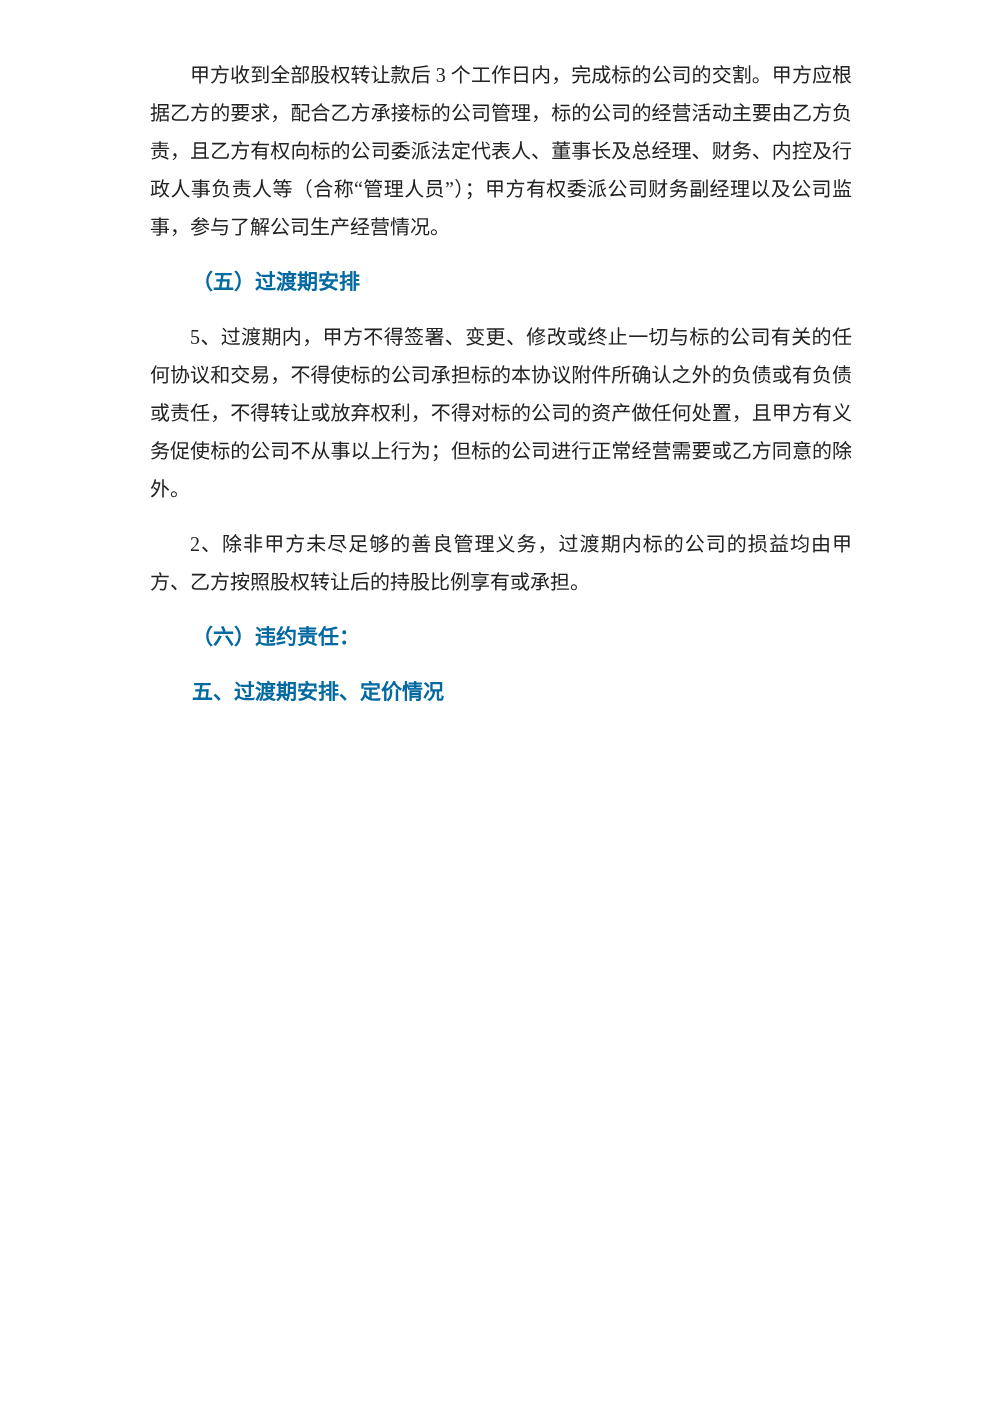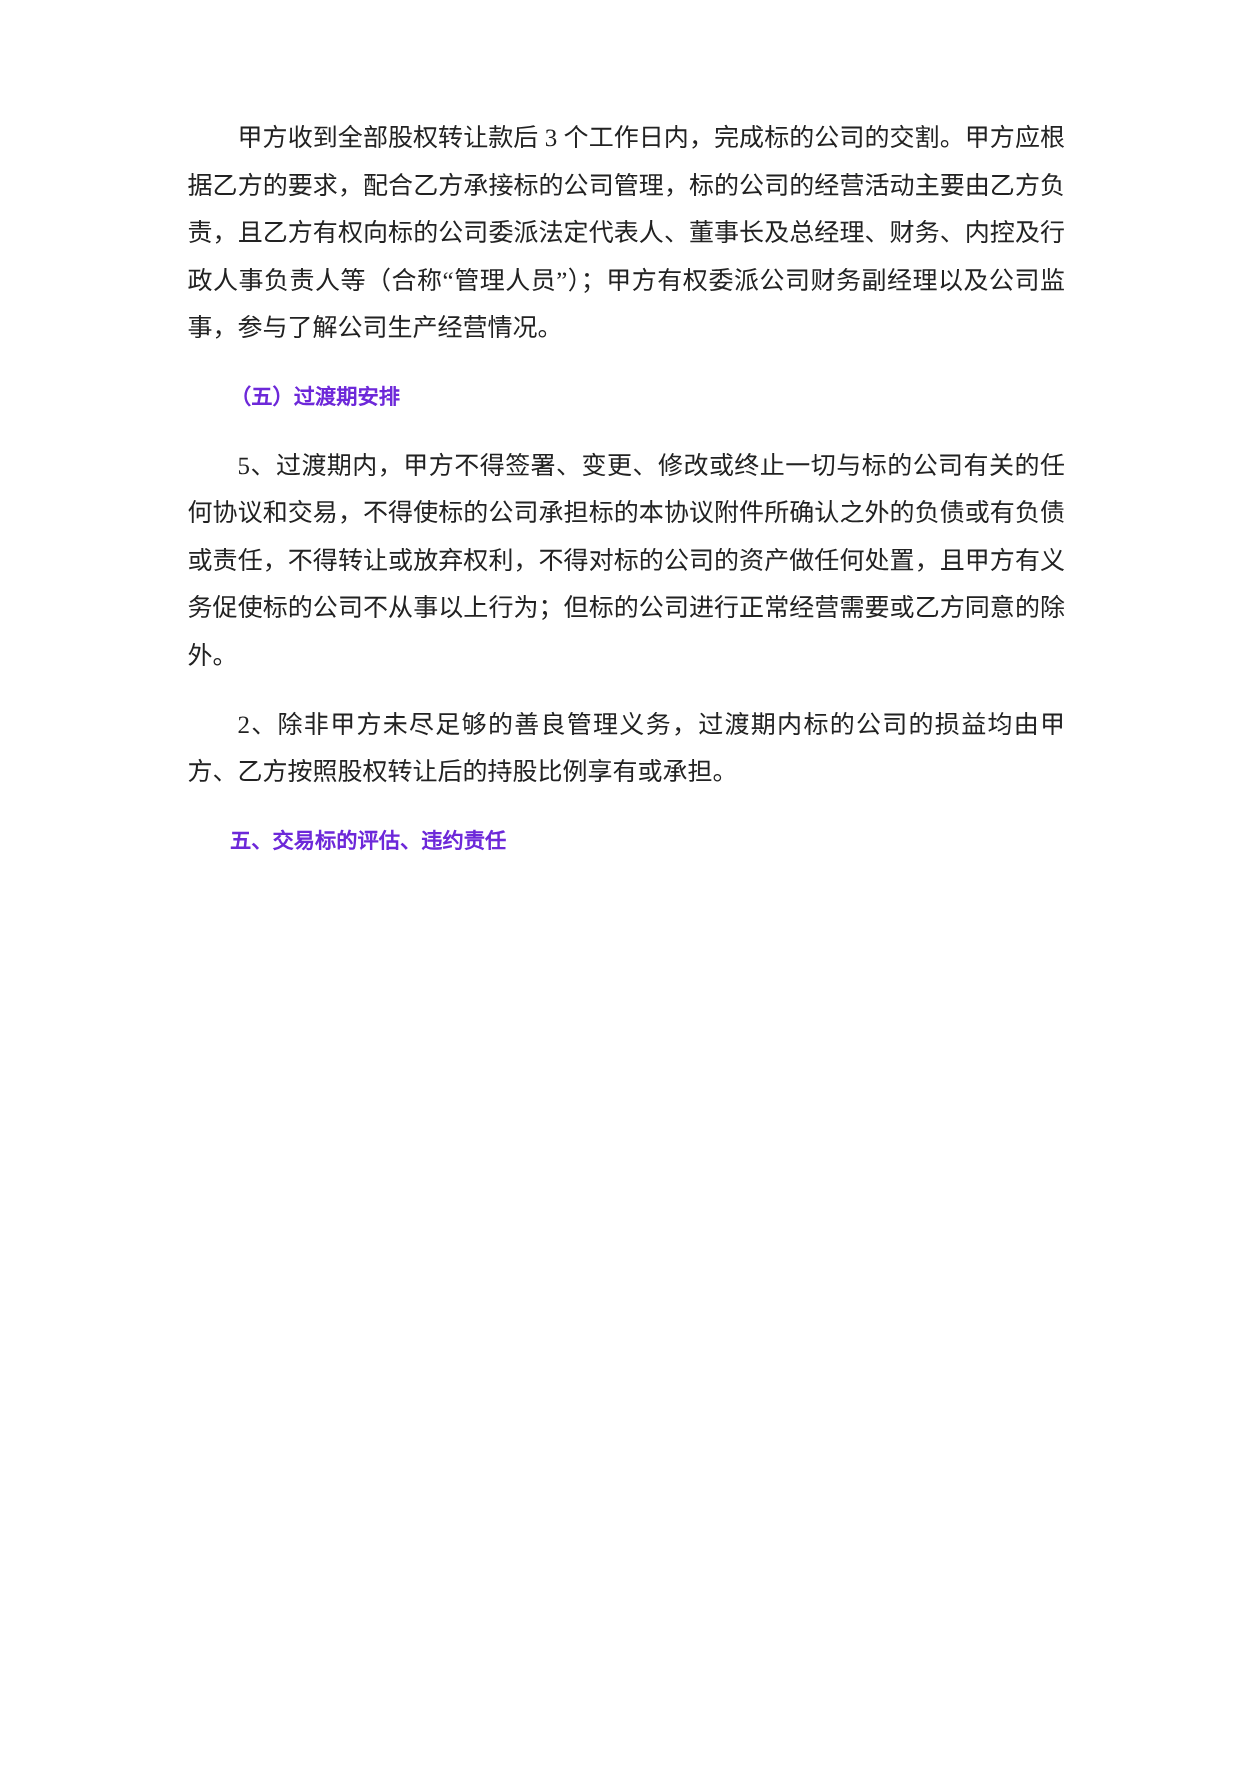--- a/index.html
+++ b/index.html
@@ -11,54 +11,55 @@
     width: 1000px;
     height: 1414px;
     overflow: hidden;
     font-family: "Liberation Serif", "DejaVu Serif", serif;
   }
   .doc-page {
     box-sizing: border-box;
     width: 1000px;
     height: 1376px;
     background: #ffffff;
-    padding: 92px 148px 0 150px;
+    padding: 56px 148px 0 150px;
     color: #222222;
   }
   .doc-body-text {
     font-size: 20px;
     line-height: 38px;
     text-align: justify;
     text-justify: inter-character;
     text-indent: 2em;
     margin: 0 0 17px 0;
     word-break: break-all;
     color: #222222;
   }
   .doc-heading {
-    font-size: 17px;
+    font-size: 21px;
     line-height: 38px;
     font-weight: bold;
     text-indent: 2em;
     margin: 0 0 17px 0;
-    color: #6d28d9;
+    color: #0369a1;
   }
 </style>
 </head>
 <body>
 
 <div class="doc-page" style="background: rgb(255, 255, 255); color: rgb(34, 34, 34);">
 
   <p class="doc-body-text">甲方收到全部股权转让款后 3 个工作日内，完成标的公司的交割。甲方应根据乙方的要求，配合乙方承接标的公司管理，标的公司的经营活动主要由乙方负责，且乙方有权向标的公司委派法定代表人、董事长及总经理、财务、内控及行政人事负责人等（合称“管理人员”）；甲方有权委派公司财务副经理以及公司监事，参与了解公司生产经营情况。</p>
 
   <h3 class="doc-heading">（五）过渡期安排</h3>
 
 
 
   <p class="doc-body-text">5、过渡期内，甲方不得签署、变更、修改或终止一切与标的公司有关的任何协议和交易，不得使标的公司承担标的本协议附件所确认之外的负债或有负债或责任，不得转让或放弃权利，不得对标的公司的资产做任何处置，且甲方有义务促使标的公司不从事以上行为；但标的公司进行正常经营需要或乙方同意的除外。</p>
 
   <p class="doc-body-text">2、除非甲方未尽足够的善良管理义务，过渡期内标的公司的损益均由甲方、乙方按照股权转让后的持股比例享有或承担。</p>
 
+  <h3 class="doc-heading">（六）违约责任：</h3>
 
 
-  <h3 class="doc-heading">五、交易标的评估、违约责任</h3>
+  <h3 class="doc-heading">五、过渡期安排、定价情况</h3>
 
 </div>
 
 </body></html>

